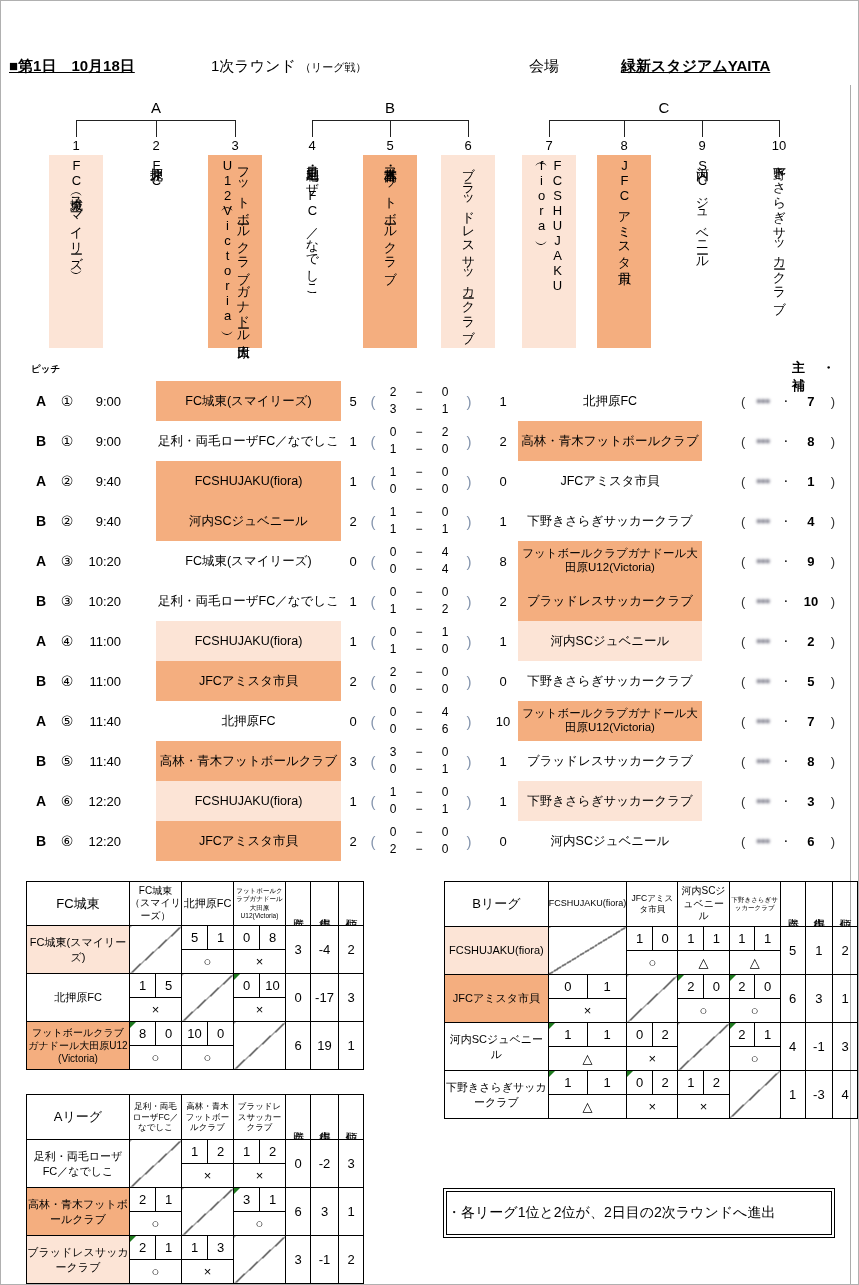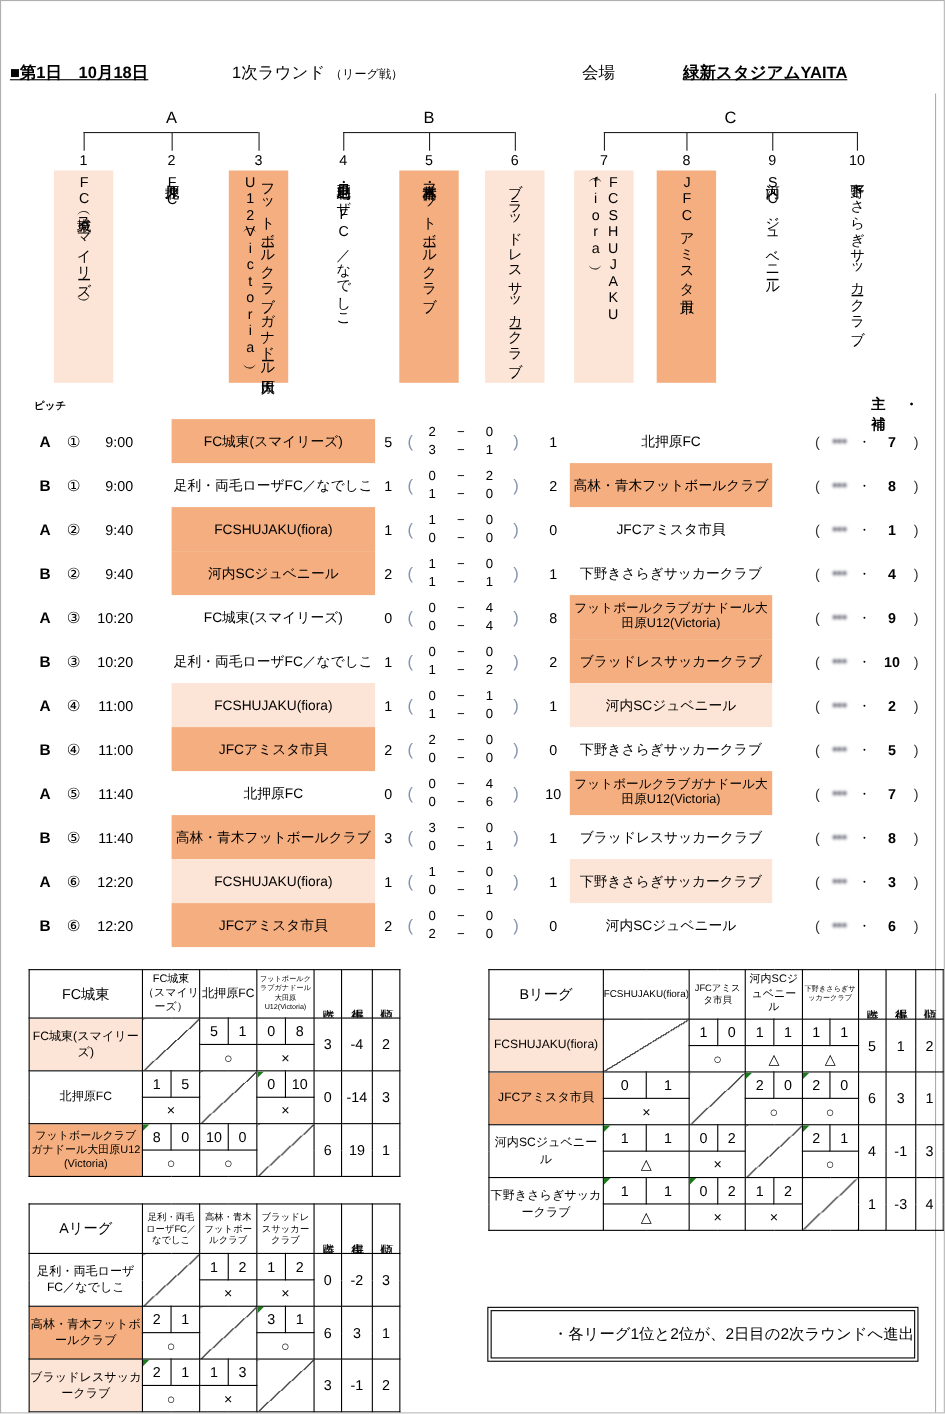--- a/index.html
+++ b/index.html
@@ -59,21 +59,21 @@
   .rname.f10{font-size:10px;}
   .sc{font-size:13px;position:relative;}
   .sym{font-size:13px;}
   .tot{font-size:13px;}
   .diag{background:linear-gradient(to bottom right,transparent calc(50% - 0.6px),#444 calc(50% - 0.6px),#444 calc(50% + 0.6px),transparent calc(50% + 0.6px));}
   .cmt::before{content:"";position:absolute;top:0;left:0;width:0;height:0;
       border-top:6px solid #1e7a1e;border-right:6px solid transparent;}
   
   .notebox{position:absolute;left:442px;top:1187px;width:392px;height:50px;
       border:4px double #000;box-sizing:border-box;display:flex;align-items:center;
-      justify-content:flex-end;font-size:14px;}
+      justify-content:flex-start;font-size:14px;}
 </style>
 </head>
 <body>
 
 <div id="root">
 
 
   <div class="info b" style="left:8px">■第1日　10月18日</div>
   <div class="info" style="left:210px"><span>1次ラウンド</span> <span class="small-note">（リーグ戦）</span></div>
   <div class="info" style="left:528px">会場</div>
@@ -482,21 +482,21 @@
       <td colspan="2" class="sym">×</td>
     </tr>
     <tr style="height:24px">
       <td rowspan="2" class="rname">北押原FC</td>
       <td class="sc">1</td>
       <td class="sc">5</td>
       <td colspan="2" rowspan="2" class="diag"></td>
       <td class="sc cmt">0</td>
       <td class="sc">10</td>
       <td rowspan="2" class="tot">0</td>
-      <td rowspan="2" class="tot">-14</td>
+      <td rowspan="2" class="tot">-17</td>
       <td rowspan="2" class="tot">3</td>
     </tr>
     <tr style="height:24px">
       <td colspan="2" class="sym">×</td>
       <td colspan="2" class="sym">×</td>
     </tr>
     <tr style="height:24px">
       <td rowspan="2" class="rname f10 bgd">フットボールクラブガナドール大田原U12 (Victoria)</td>
       <td class="sc cmt">8</td>
       <td class="sc">0</td>

